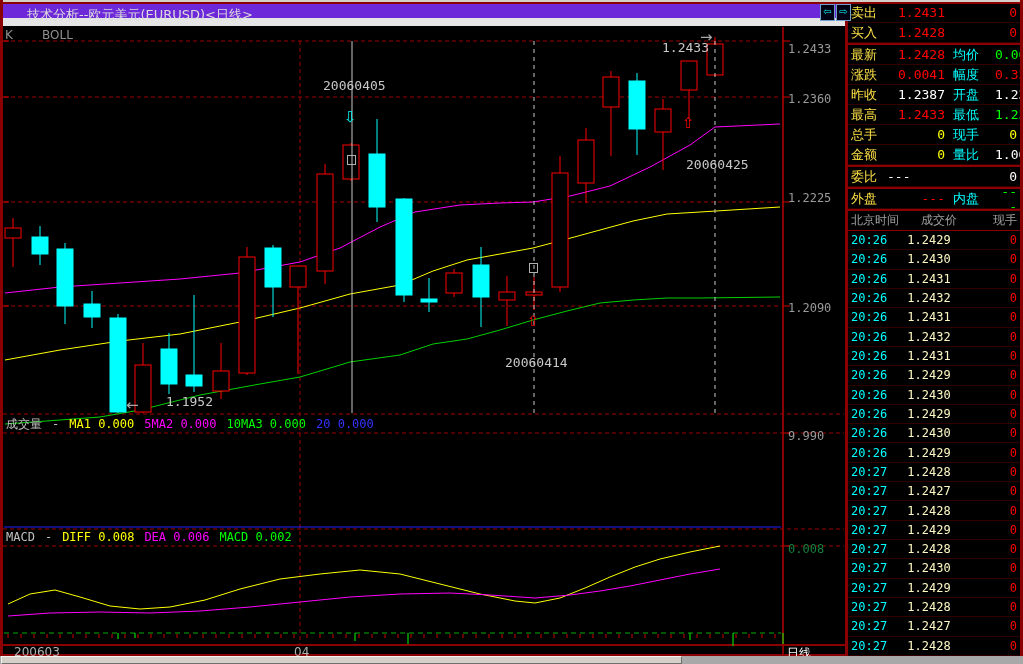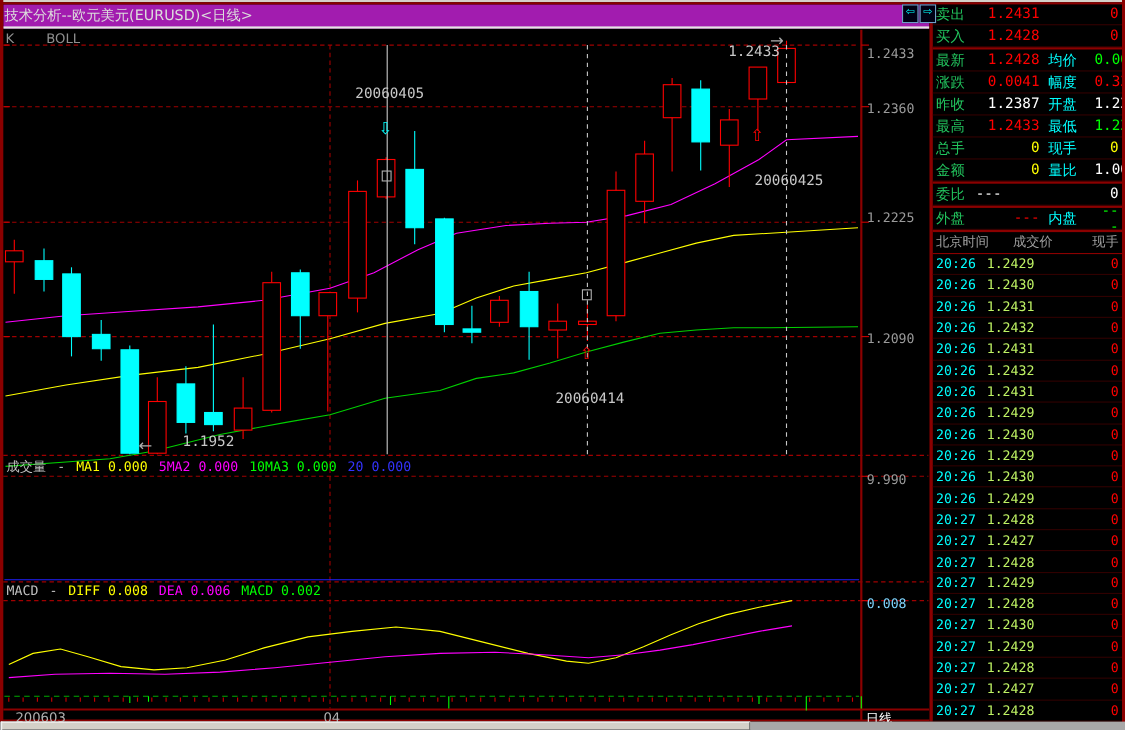--- a/index.html
+++ b/index.html
@@ -7,22 +7,22 @@
           font-family:"DejaVu Sans","Liberation Sans",sans-serif;}
   .num{font-family:"DejaVu Sans Mono","Liberation Mono",monospace;}
   
   .frame-top-gray{position:absolute;left:0;top:0;width:1023px;height:2px;background:#d4d0c8;z-index:6;}
   .frame-left{position:absolute;left:0;top:0;width:3px;height:664px;background:#8b0000;z-index:6;}
   .frame-right{position:absolute;right:0;top:0;width:3px;height:664px;background:#8b0000;z-index:6;}
   .frame-topline{position:absolute;left:0;top:2px;width:1023px;height:2px;background:#8b0000;z-index:6;}
   
   #chart-svg{position:absolute;left:0;top:0;z-index:1;}
   .title-bar{position:absolute;left:3px;top:4px;width:842px;height:22px;line-height:22px;
-             padding-left:1px;font-size:13px;color:#dcdcdc;background:#a21caf;
-             border-bottom:2px solid #e5e5e5;box-sizing:border-box;z-index:2;}
+             padding-left:24px;font-size:13px;color:#dcdcdc;background:#6d28d9;
+             border-bottom:8px solid #e5e5e5;box-sizing:border-box;z-index:2;}
   .legend{position:absolute;top:28px;font-size:12px;color:#909090;z-index:2;}
   .nav-btns{position:absolute;left:820px;top:4px;z-index:7;display:flex;gap:1px;}
   .nav-btn{width:13px;height:15px;border:1px solid #6f9fc8;background:#000014;color:#00ffff;
            font-size:10px;line-height:14px;text-align:center;}
   .anno{position:absolute;font-size:13px;color:#c8c8c8;z-index:3;white-space:nowrap;}
   .arrow{position:absolute;font-size:15px;line-height:1;z-index:3;}
   .marker{position:absolute;width:7px;height:8px;border:1px solid #b0b0b0;z-index:3;}
   .axis-label{position:absolute;left:788px;font-size:12px;color:#9a9a9a;z-index:2;
               font-family:"DejaVu Sans Mono","Liberation Mono",monospace;}
   .ind-header{position:absolute;left:6px;font-size:12px;z-index:2;white-space:nowrap;}
@@ -31,38 +31,38 @@
   
   .quote-panel{position:absolute;left:845px;top:3px;width:175px;height:653px;background:#000;
                border-left:3px solid #8b0000;box-sizing:border-box;z-index:5;display:flex;flex-direction:column;}
   .q-title{height:24px;line-height:24px;border-bottom:2px solid #8b0000;position:relative;
            padding-left:3px;flex:none;}
   .q-title-text{color:#ffff00;font-size:16px;font-weight:bold;letter-spacing:0.5px;}
   .restore-box{position:absolute;right:3px;top:4px;width:14px;height:12px;border:2px solid #3a6ea5;}
   .restore-box::after{content:"";position:absolute;left:2px;top:1px;width:6px;height:4px;border:2px solid #3a6ea5;}
   .q-row{height:19px;display:flex;align-items:center;border-bottom:1px solid #330000;
          font-size:13px;padding:0 3px;flex:none;}
-  .q-l{color:#22c55e;width:36px;flex:none;}
+  .q-l{color:#fde047;width:36px;flex:none;}
   .q-v{width:58px;flex:none;text-align:right;}
   .q-l2{color:#00ffff;width:42px;flex:none;margin-left:8px;}
   .q-v2{flex:1;text-align:right;}
   .sep{height:2px;background:#8b0000;flex:none;}
   .sep1{height:1px;background:#8b0000;flex:none;}
   .c-red{color:#ff0000}.c-green{color:#00ff00}.c-white{color:#ffffff}
   .c-yellow{color:#ffff00}
   .sales-header{height:19px;display:flex;align-items:center;font-size:12px;color:#a0a0a0;
                 padding:0 3px;flex:none;}
   .sh-t{width:52px;flex:none;}
   .sh-p{flex:1;text-align:right;padding-right:26px;}
   .sh-q{width:34px;flex:none;text-align:right;}
   #sales-list{flex:1;display:flex;flex-direction:column;}
   .sale-row{flex:1;display:flex;align-items:center;font-size:12px;border-bottom:1px solid #300000;
             padding:0 3px;}
   .st{width:46px;flex:none;color:#00ffff;}
-  .sp{flex:1;text-align:left;color:#bef264;padding-right:26px;}
+  .sp{flex:1;text-align:center;color:#fef9c3;padding-right:26px;}
   .sq{width:30px;flex:none;text-align:right;color:#ff0000;}
   
   .scrollbar{position:absolute;left:0;bottom:0;width:1023px;height:8px;background:#a8a8a8;z-index:7;}
   .scroll-thumb{position:absolute;left:1px;top:0;width:681px;height:8px;background:#d4d0c8;
                 border-top:1px solid #f4f4f4;border-left:1px solid #f4f4f4;
                 border-right:1px solid #707070;border-bottom:1px solid #707070;box-sizing:border-box;}
 </style>
 </head>
 <body>
 
@@ -255,21 +255,21 @@
       <div class="arrow" style="left: 126px; top: 398px; color: rgb(170, 170, 170);">←</div>
       <div class="marker" style="left: 347px; top: 155px;"></div>
       <div class="marker" style="left: 529px; top: 263px;"></div>
     </div>
   <div id="axis-layer">
       <div class="axis-label" style="top: 42px; color: rgb(154, 154, 154);">1.2433</div>
       <div class="axis-label" style="top: 92px; color: rgb(154, 154, 154);">1.2360</div>
       <div class="axis-label" style="top: 191px; color: rgb(154, 154, 154);">1.2225</div>
       <div class="axis-label" style="top: 301px; color: rgb(154, 154, 154);">1.2090</div>
       <div class="axis-label" style="top: 429px; color: rgb(154, 154, 154);">9.990</div>
-      <div class="axis-label" style="top: 542px; color: #7dd3fc;">0.008</div>
+      <div class="axis-label" style="top: 542px; color: #15803d;">0.008</div>
     </div>
 
   <div class="ind-header" style="top:416px" id="vol-header"><span class="seg num" style="color: rgb(192, 192, 192);">成交量</span><span class="seg num" style="color: rgb(192, 192, 192);">-</span><span class="seg num" style="color: rgb(255, 255, 0);">MA1 0.000</span><span class="seg num" style="color: rgb(255, 0, 255);">5MA2 0.000</span><span class="seg num" style="color: rgb(0, 255, 0);">10MA3 0.000</span><span class="seg num" style="color: rgb(51, 51, 255);">20 0.000</span></div>
   <div class="ind-header" style="top:530px" id="macd-header"><span class="seg num" style="color: rgb(192, 192, 192);">MACD</span><span class="seg num" style="color: rgb(192, 192, 192);">-</span><span class="seg num" style="color: rgb(255, 255, 0);">DIFF 0.008</span><span class="seg num" style="color: rgb(255, 0, 255);">DEA 0.006</span><span class="seg num" style="color: rgb(0, 255, 0);">MACD 0.002</span></div>
 
   <div class="baxis" style="left:14px">200603</div>
   <div class="baxis" style="left:294px">04</div>
   <div class="baxis" style="left:787px;color:#ffffff">日线</div>
 
   <div class="quote-panel">

